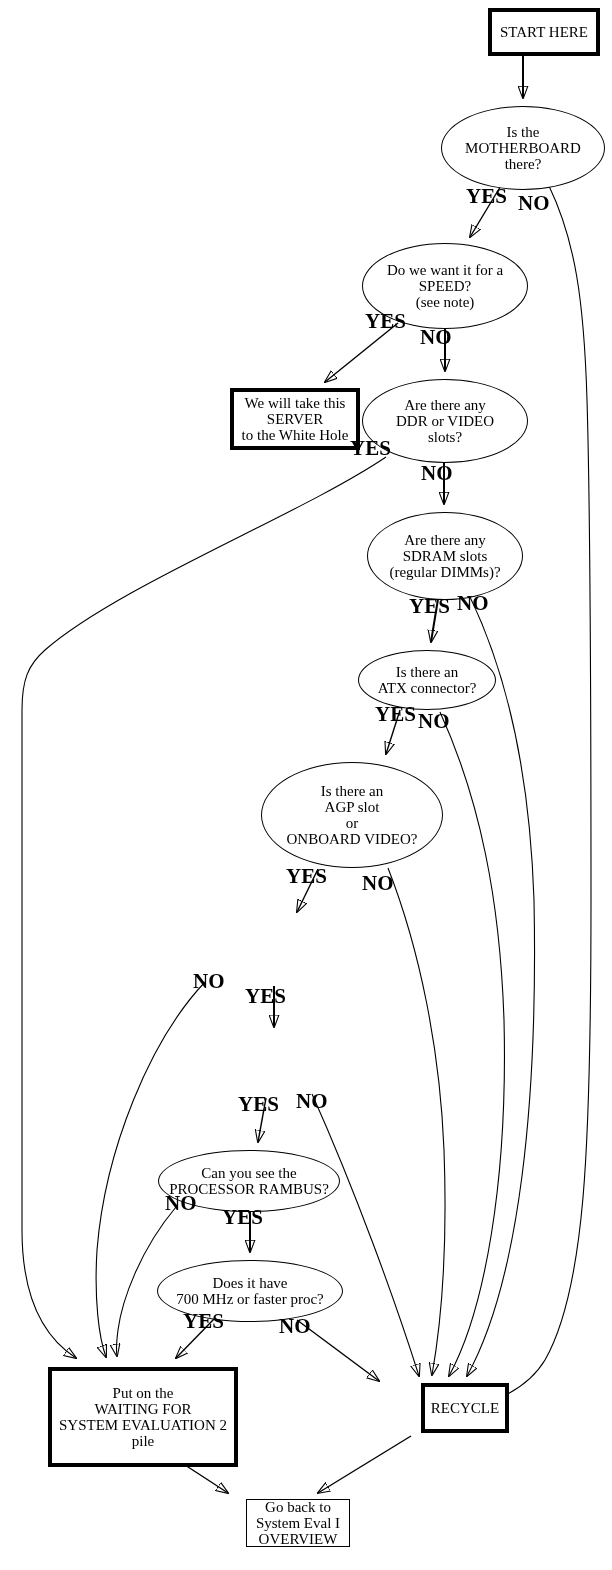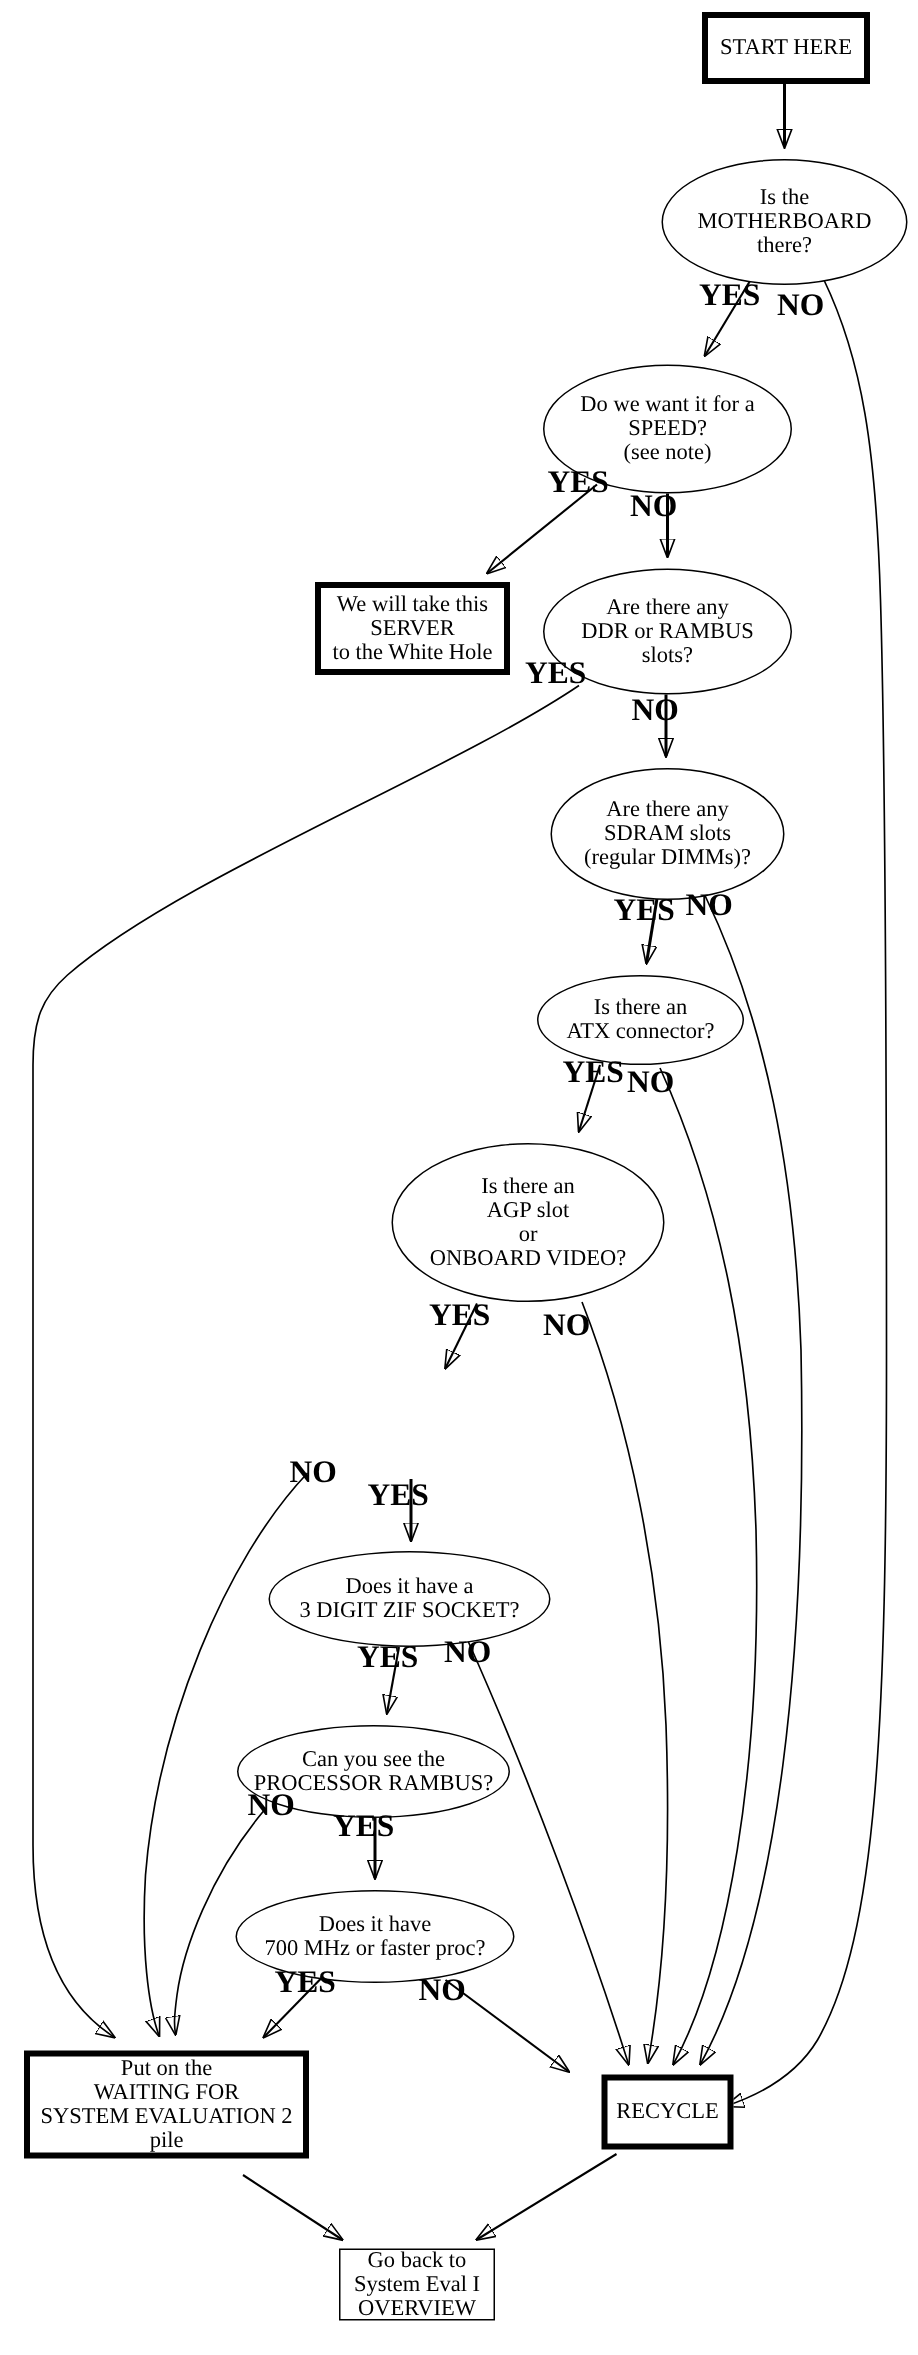--- a/index.html
+++ b/index.html
@@ -15,21 +15,21 @@
   #edges path{fill:none;stroke:#000;}
   .node{
     position:absolute;
     display:flex;flex-direction:column;justify-content:center;
     text-align:center;
     font-size:15px;line-height:16px;
     background:#ffffff;
     box-sizing:border-box;
   }
   .ellipse{border:1px solid #000;border-radius:50%;}
-  .box{border:1px solid #000;}
+  .box{border:1px solid #000;margin-left:20px;}
   .box.bold{border:4px solid #000;}
   .big{font-size:15px;}
   .elabel{
     position:absolute;
     font-size:21px;line-height:21px;
     white-space:nowrap;
     font-weight:bold;
   }
 </style>
 </head>
@@ -85,21 +85,21 @@
   </div>
 
   <div class="node box bold" style="left:210px;top:388px;width:130px;height:62px">
     <div>We will take this</div>
     <div>SERVER</div>
     <div>to the White Hole</div>
   </div>
 
   <div class="node ellipse" style="left:362px;top:379px;width:166px;height:84px">
     <div>Are there any</div>
-    <div>DDR or RAMBUS</div>
+    <div>DDR or VIDEO</div>
     <div>slots?</div>
   </div>
 
   <div class="node ellipse" style="left:367px;top:512px;width:156px;height:88px">
     <div>Are there any</div>
     <div>SDRAM slots</div>
     <div>(regular DIMMs)?</div>
   </div>
 
   <div class="node ellipse" style="left:358px;top:650px;width:138px;height:60px">
@@ -108,36 +108,32 @@
   </div>
 
   <div class="node ellipse" style="left:261px;top:762px;width:182px;height:106px">
     <div>Is there an</div>
     <div>AGP slot</div>
     <div>or</div>
     <div>ONBOARD VIDEO?</div>
   </div>
 
 
-  <div class="node ellipse" style="left:179px;top:1034px;width:188px;height:64px">
-    <div>Does it have a</div>
-    <div>3 DIGIT ZIF SOCKET?</div>
-  </div>
 
   <div class="node ellipse" style="left:158px;top:1150px;width:182px;height:62px">
     <div>Can you see the</div>
     <div>PROCESSOR RAMBUS?</div>
   </div>
 
   <div class="node ellipse" style="left:157px;top:1260px;width:186px;height:62px">
     <div>Does it have</div>
     <div>700 MHz or faster proc?</div>
   </div>
 
-  <div class="node box bold" style="left:16px;top:1367px;width:190px;height:72px">
+  <div class="node box bold" style="left:28px;top:1367px;width:190px;height:100px">
     <div>Put on the</div>
     <div>WAITING FOR</div>
     <div>SYSTEM EVALUATION 2</div>
     <div>pile</div>
   </div>
 
   <div class="node box bold big" style="left:401px;top:1383px;width:88px;height:50px">
     <div>RECYCLE</div>
   </div>
 

